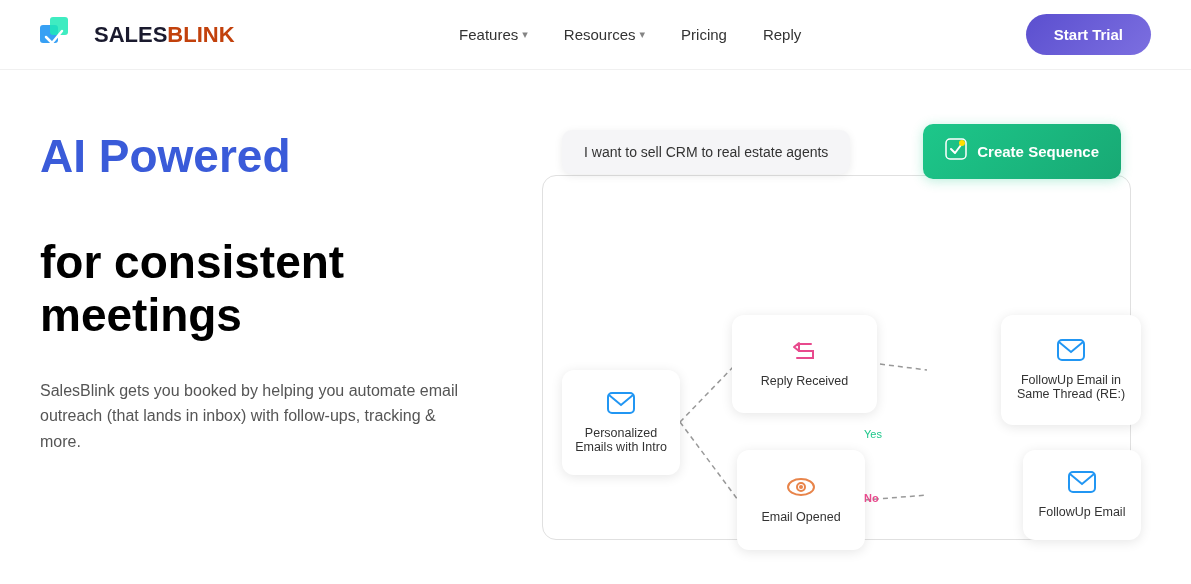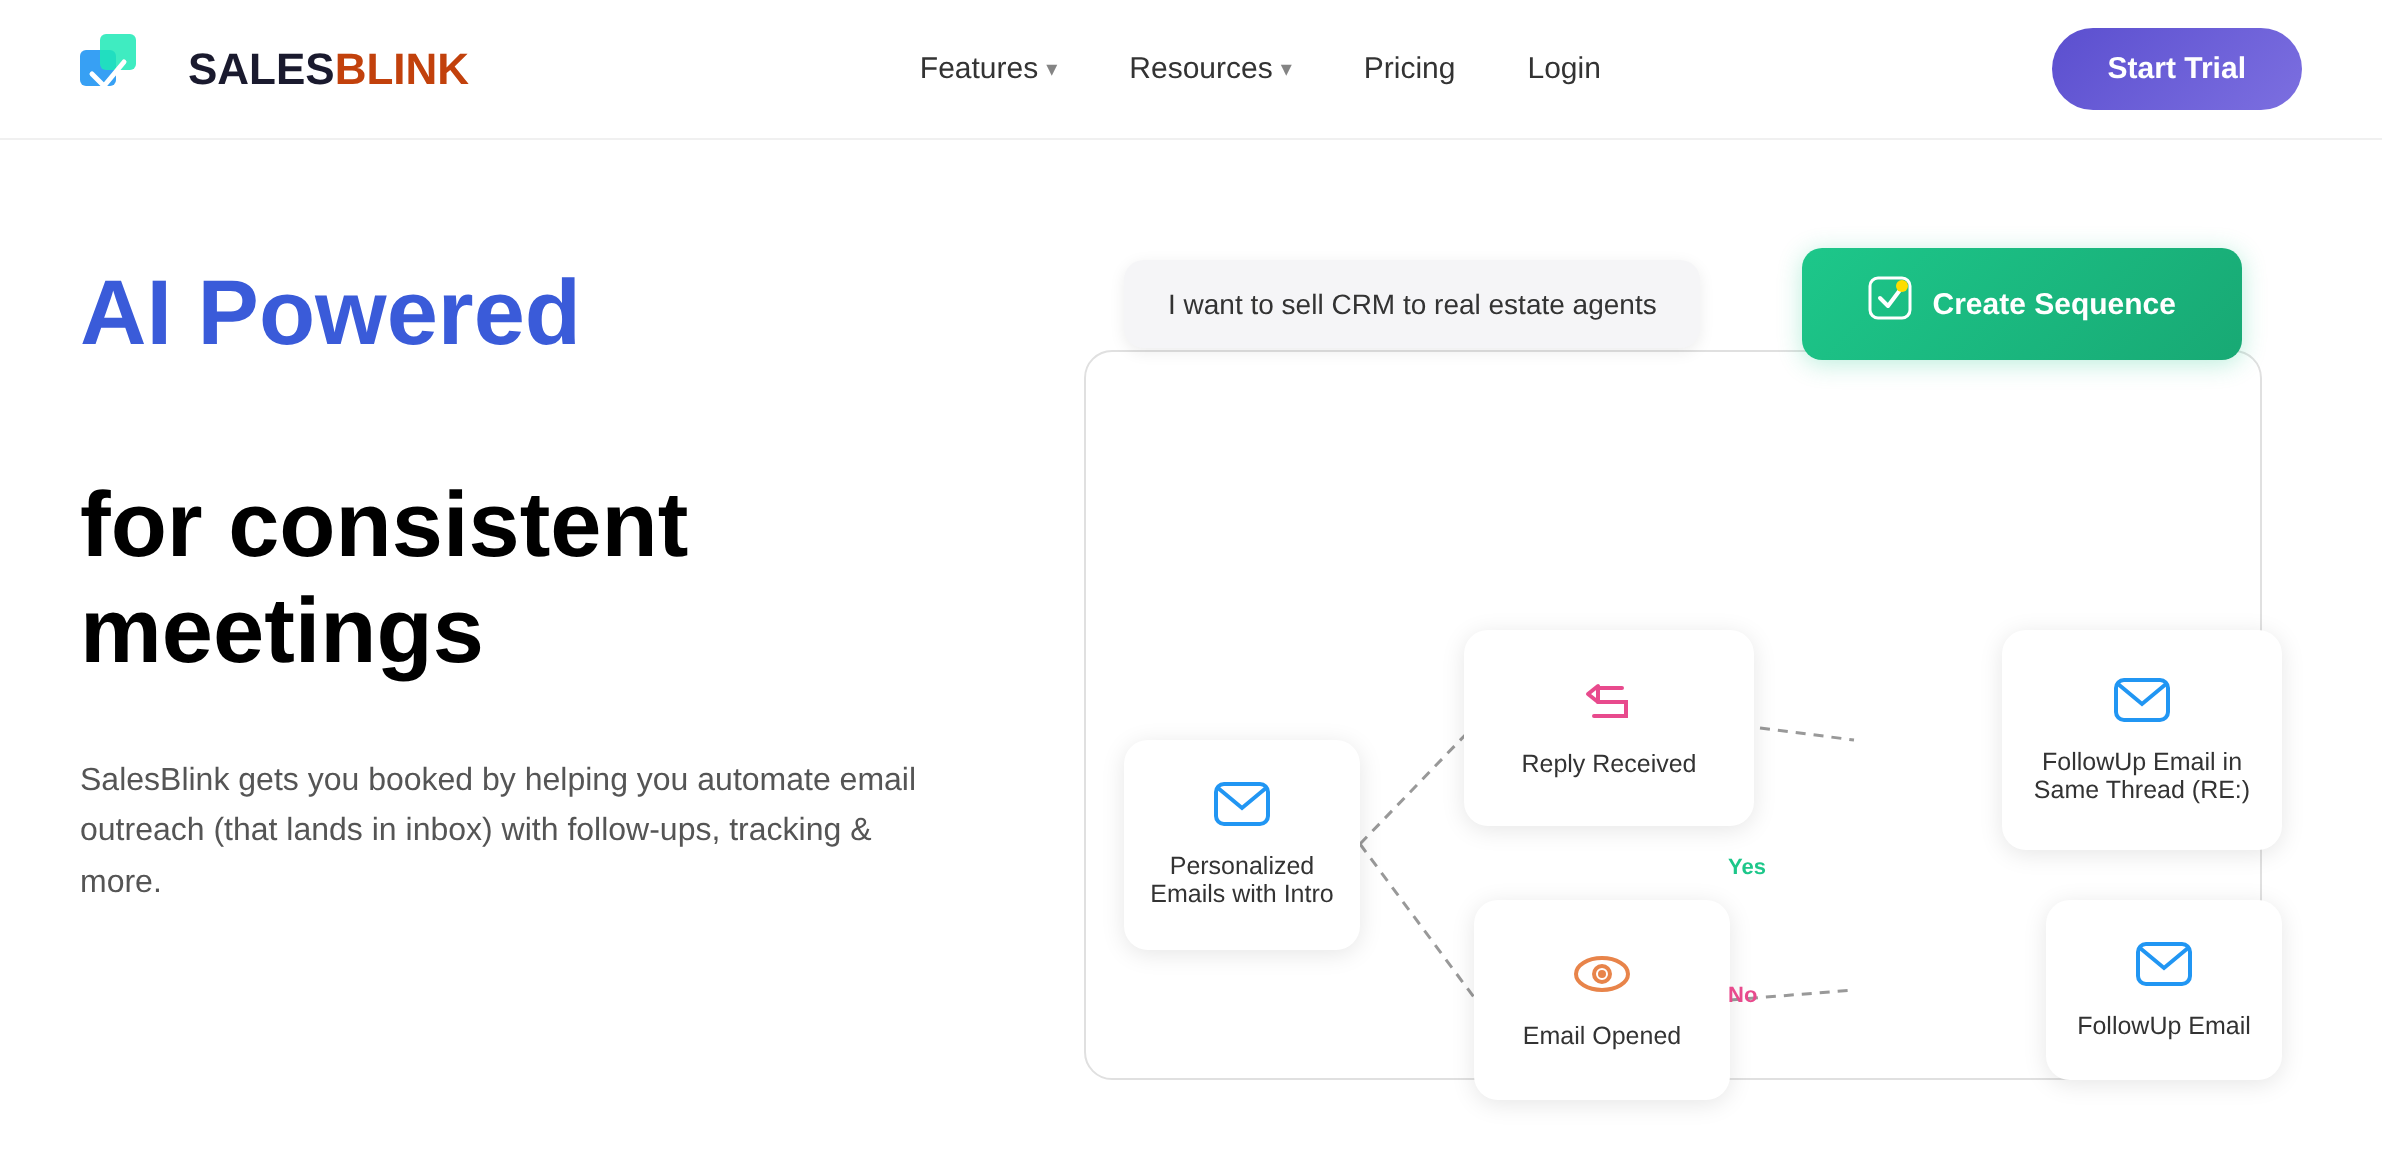--- a/index.html
+++ b/index.html
@@ -69,21 +69,21 @@
       white-space: nowrap;
       top: 10px; left: 20px;
       position: absolute;
     }
 
     .card-create-sequence {
       position: absolute;
       top: 4px; right: 30px;
       background: linear-gradient(135deg, #1dc78a, #18a974);
       border-radius: 10px;
-      padding: 14px 33px; font-size: 15px; color: #fff; font-weight: 700;
+      padding: 14px 22px; font-size: 15px; color: #fff; font-weight: 700;
       box-shadow: 0 2px 12px rgba(29,199,138,0.3);
       display: flex; align-items: center; gap: 10px;
       white-space: nowrap;
     }
     .cs-icon { font-size: 20px; }
 
     .card-personalized {
       width: 118px; height: 105px;
       top: 250px; left: 20px;
     }
@@ -118,21 +118,21 @@
     
     .flow-border {
       position: absolute;
       top: 55px; left: 0; right: 20px; bottom: 0;
       border: 1.5px solid #e0e0e0; border-radius: 14px;
       pointer-events: none;
     }
 
     
     .label-yes {
-      position: absolute; font-size: 11px; color: #1dc78a; font-weight: 700;
+      position: absolute; font-size: 11px; color: #1dc78a; font-weight: 400;
       top: 308px; left: 322px;
     }
     .label-no {
       position: absolute; font-size: 11px; color: #e84a8d; font-weight: 600;
       top: 372px; left: 322px;
     }
 
     .chevron { font-size: 11px; opacity: 0.6; }
   </style>
 </head>
@@ -159,21 +159,21 @@
       <span class="chevron">▾</span>
     </a>
     <a class="nav-link">
       <span>Resources</span>
       <span class="chevron">▾</span>
     </a>
     <a class="nav-link">
       <span>Pricing</span>
     </a>
     <a class="nav-link">
-      <span>Login</span>
+      <span>Reply</span>
     </a>
   </div>
 
   <div class="nav-actions">
     <button class="start-trial-btn">Start Trial</button>
   </div>
 </nav>
 
 <section class="hero">
   <div class="hero-left">

